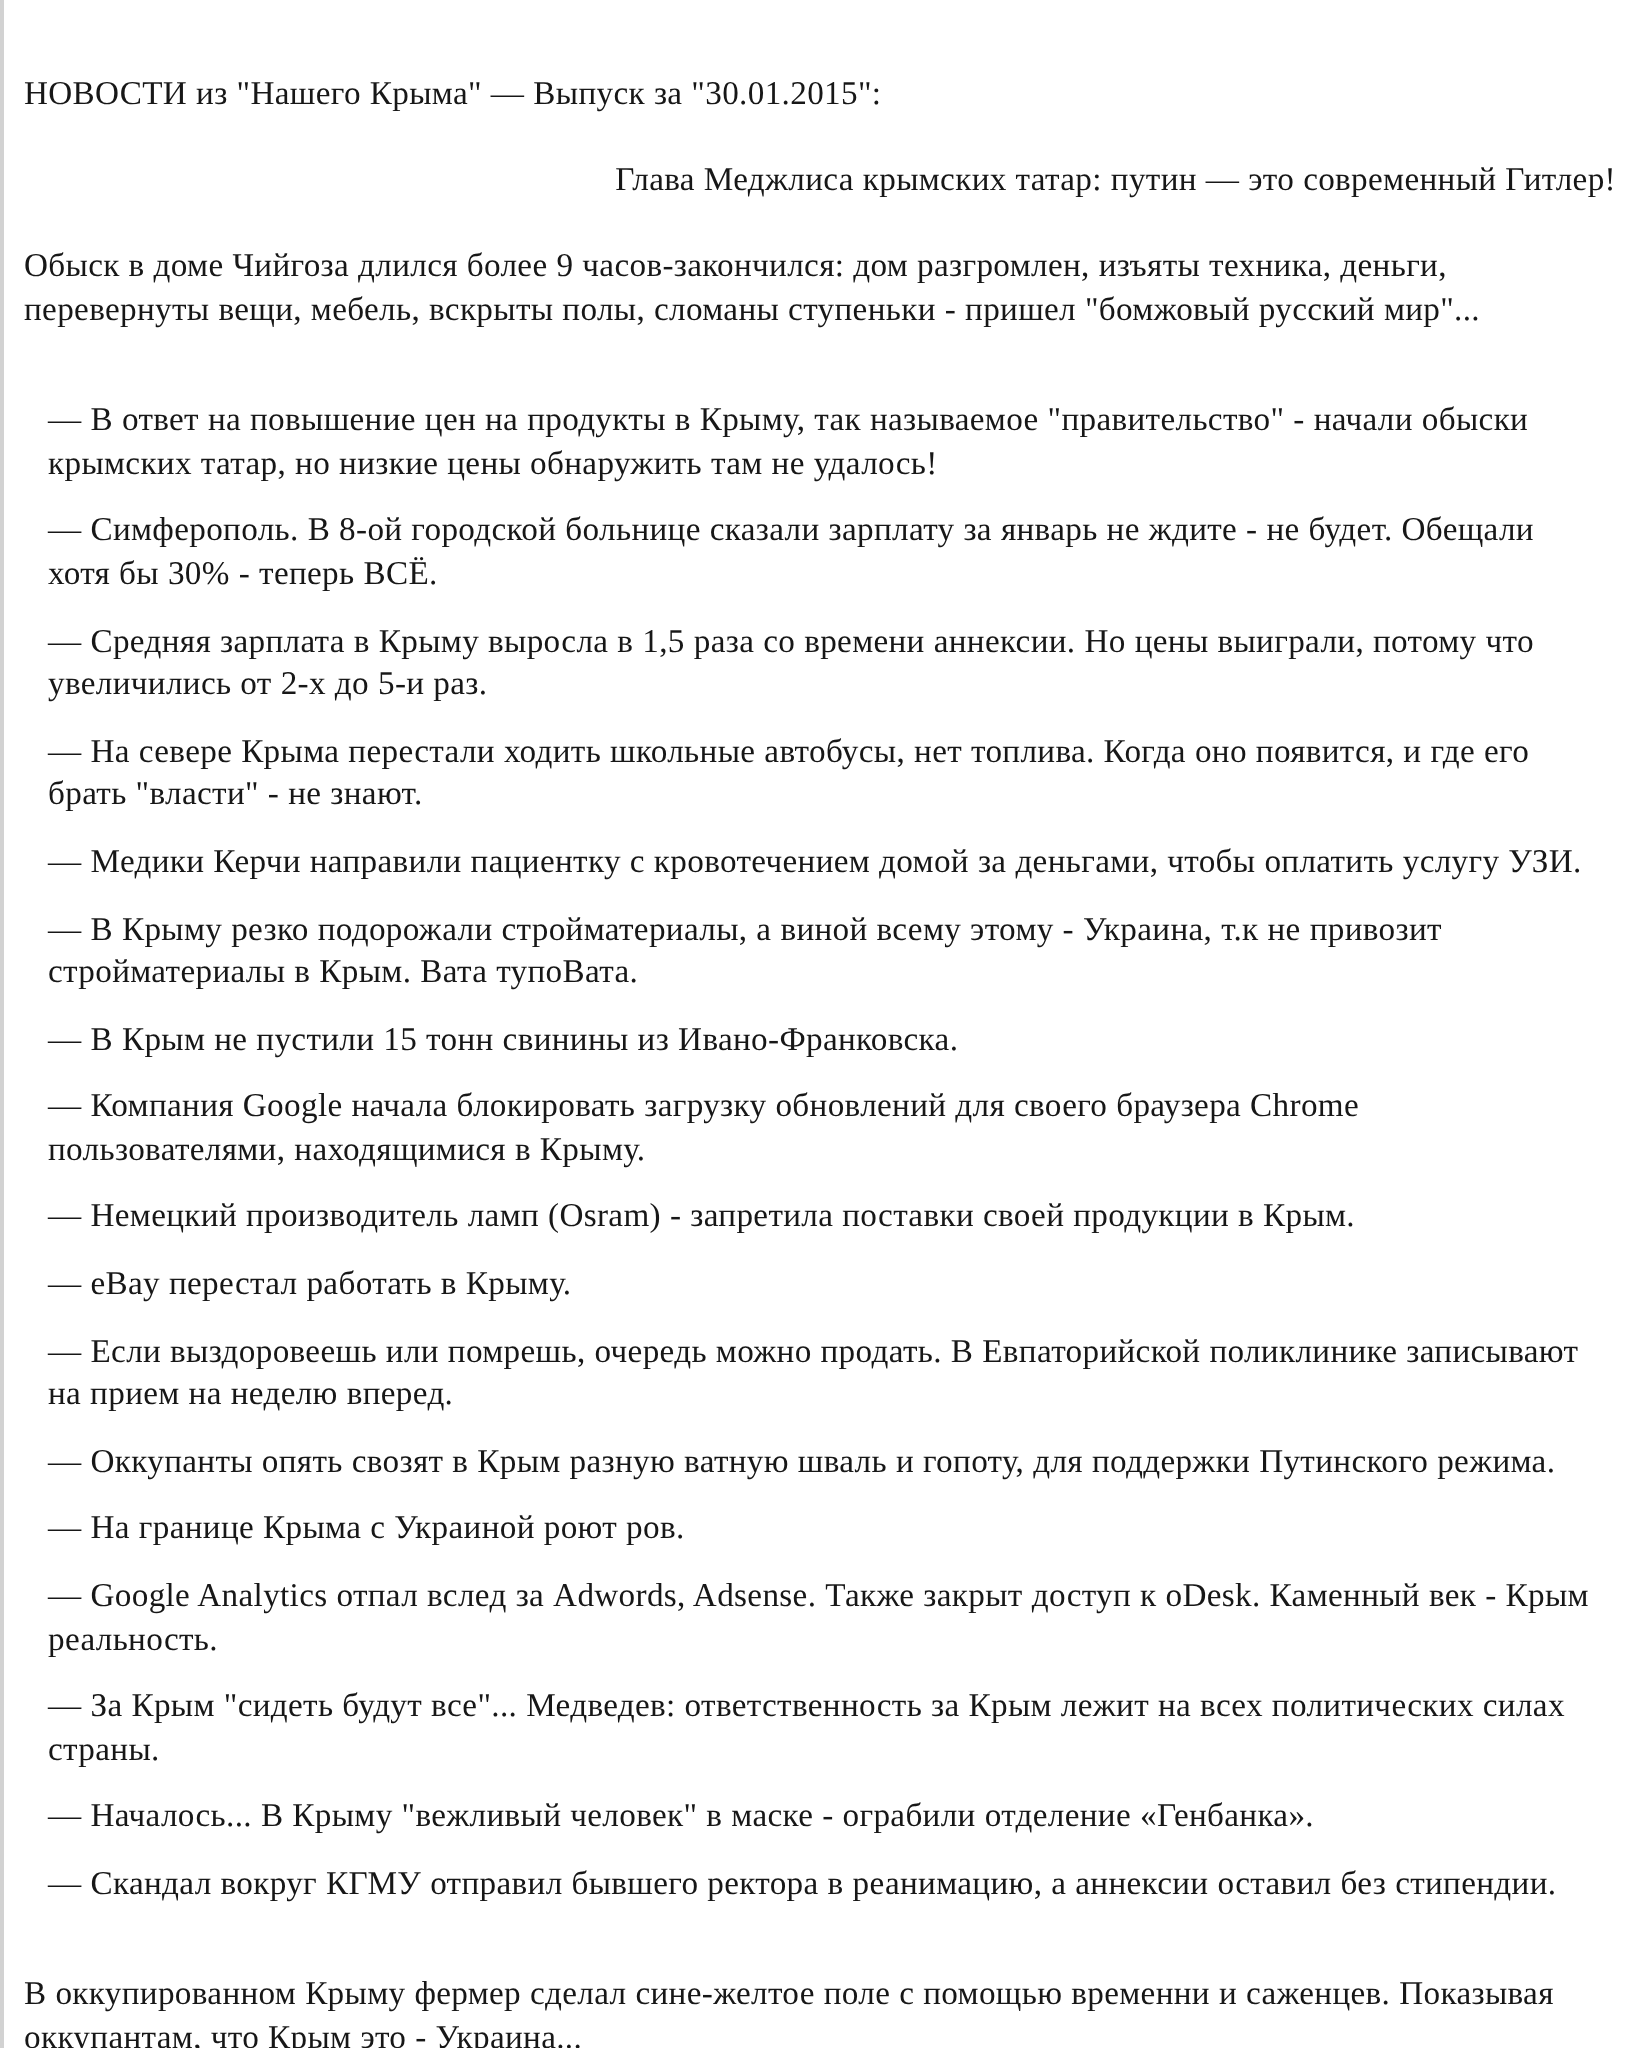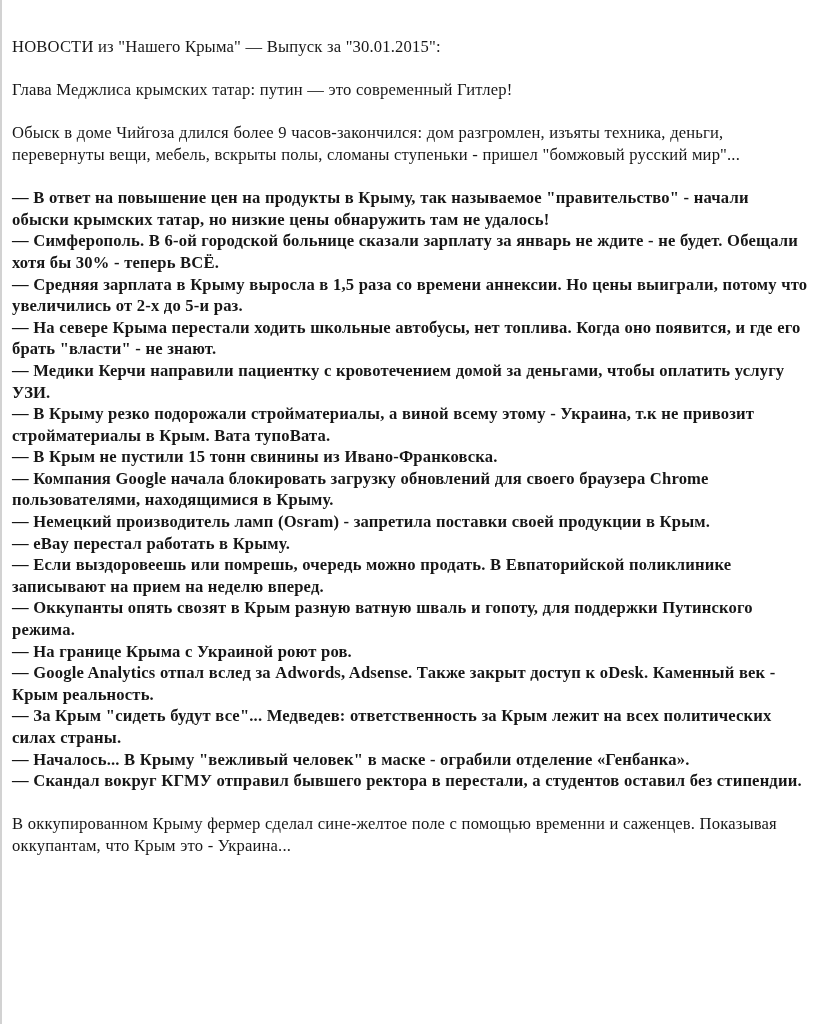--- a/index.html
+++ b/index.html
@@ -43,27 +43,27 @@
     word-spacing: 0.01em;
   }
 
   
   .gap-full {
     height: 21.6px;
   }
 
   
   .bullets .para {
-    margin: 0;
-    font-weight: bold;
+    margin: 12px;
   }
 
   .headline {
     font-size: 16.6px;
     line-height: 21.6px;
+    text-align: right;
   }
 </style>
 </head>
 <body>
 
 <div id="page">
 
   <div class="block">
     <p class="para">НОВОСТИ из "Нашего Крыма" — Выпуск за "30.01.2015":</p>
   </div>
@@ -77,36 +77,36 @@
   <div class="gap-full"></div>
 
   <div class="block">
     <p class="para">Обыск в доме Чийгоза длился более 9 часов-закончился: дом разгромлен, изъяты техника, деньги, перевернуты вещи, мебель, вскрыты полы, сломаны ступеньки - пришел "бомжовый русский мир"...</p>
   </div>
 
   <div class="gap-full"></div>
 
   <div class="block bullets" id="bullet-list">
       <p class="para">— В ответ на повышение цен на продукты в Крыму, так называемое "правительство" - начали обыски крымских татар, но низкие цены обнаружить там не удалось!</p>
-      <p class="para">— Симферополь. В 6-ой городской больнице сказали зарплату за январь не ждите - не будет. Обещали хотя бы 30% - теперь ВСЁ.</p>
+      <p class="para">— Симферополь. В 8-ой городской больнице сказали зарплату за январь не ждите - не будет. Обещали хотя бы 30% - теперь ВСЁ.</p>
       <p class="para">— Средняя зарплата в Крыму выросла в 1,5 раза со времени аннексии. Но цены выиграли, потому что увеличились от 2-х до 5-и раз.</p>
       <p class="para">— На севере Крыма перестали ходить школьные автобусы, нет топлива. Когда оно появится, и где его брать "власти" - не знают.</p>
       <p class="para">— Медики Керчи направили пациентку с кровотечением домой за деньгами, чтобы оплатить услугу УЗИ.</p>
       <p class="para">— В Крыму резко подорожали стройматериалы, а виной всему этому - Украина, т.к не привозит стройматериалы в Крым. Вата тупоВата.</p>
       <p class="para">— В Крым не пустили 15 тонн свинины из Ивано-Франковска.</p>
       <p class="para">— Компания Google начала блокировать загрузку обновлений для своего браузера Chrome пользователями, находящимися в Крыму.</p>
       <p class="para">— Немецкий производитель ламп (Osram) - запретила поставки своей продукции в Крым.</p>
       <p class="para">— eBay перестал работать в Крыму.</p>
       <p class="para">— Если выздоровеешь или помрешь, очередь можно продать. В Евпаторийской поликлинике записывают на прием на неделю вперед.</p>
       <p class="para">— Оккупанты опять свозят в Крым разную ватную шваль и гопоту, для поддержки Путинского режима.</p>
       <p class="para">— На границе Крыма с Украиной роют ров.</p>
       <p class="para">— Google Analytics отпал вслед за Adwords, Adsense. Также закрыт доступ к oDesk. Каменный век - Крым реальность.</p>
       <p class="para">— За Крым "сидеть будут все"... Медведев: ответственность за Крым лежит на всех политических силах страны.</p>
       <p class="para">— Началось... В Крыму "вежливый человек" в маске - ограбили отделение «Генбанка».</p>
-      <p class="para">— Скандал вокруг КГМУ отправил бывшего ректора в перестали, а студентов оставил без стипендии.</p>
+      <p class="para">— Скандал вокруг КГМУ отправил бывшего ректора в реанимацию, а аннексии оставил без стипендии.</p>
     </div>
 
   <div class="gap-full"></div>
 
   <div class="block">
     <p class="para">В оккупированном Крыму фермер сделал сине-желтое поле с помощью временни и саженцев. Показывая оккупантам, что Крым это - Украина...</p>
   </div>
 
   <div class="gap-full"></div>
 

